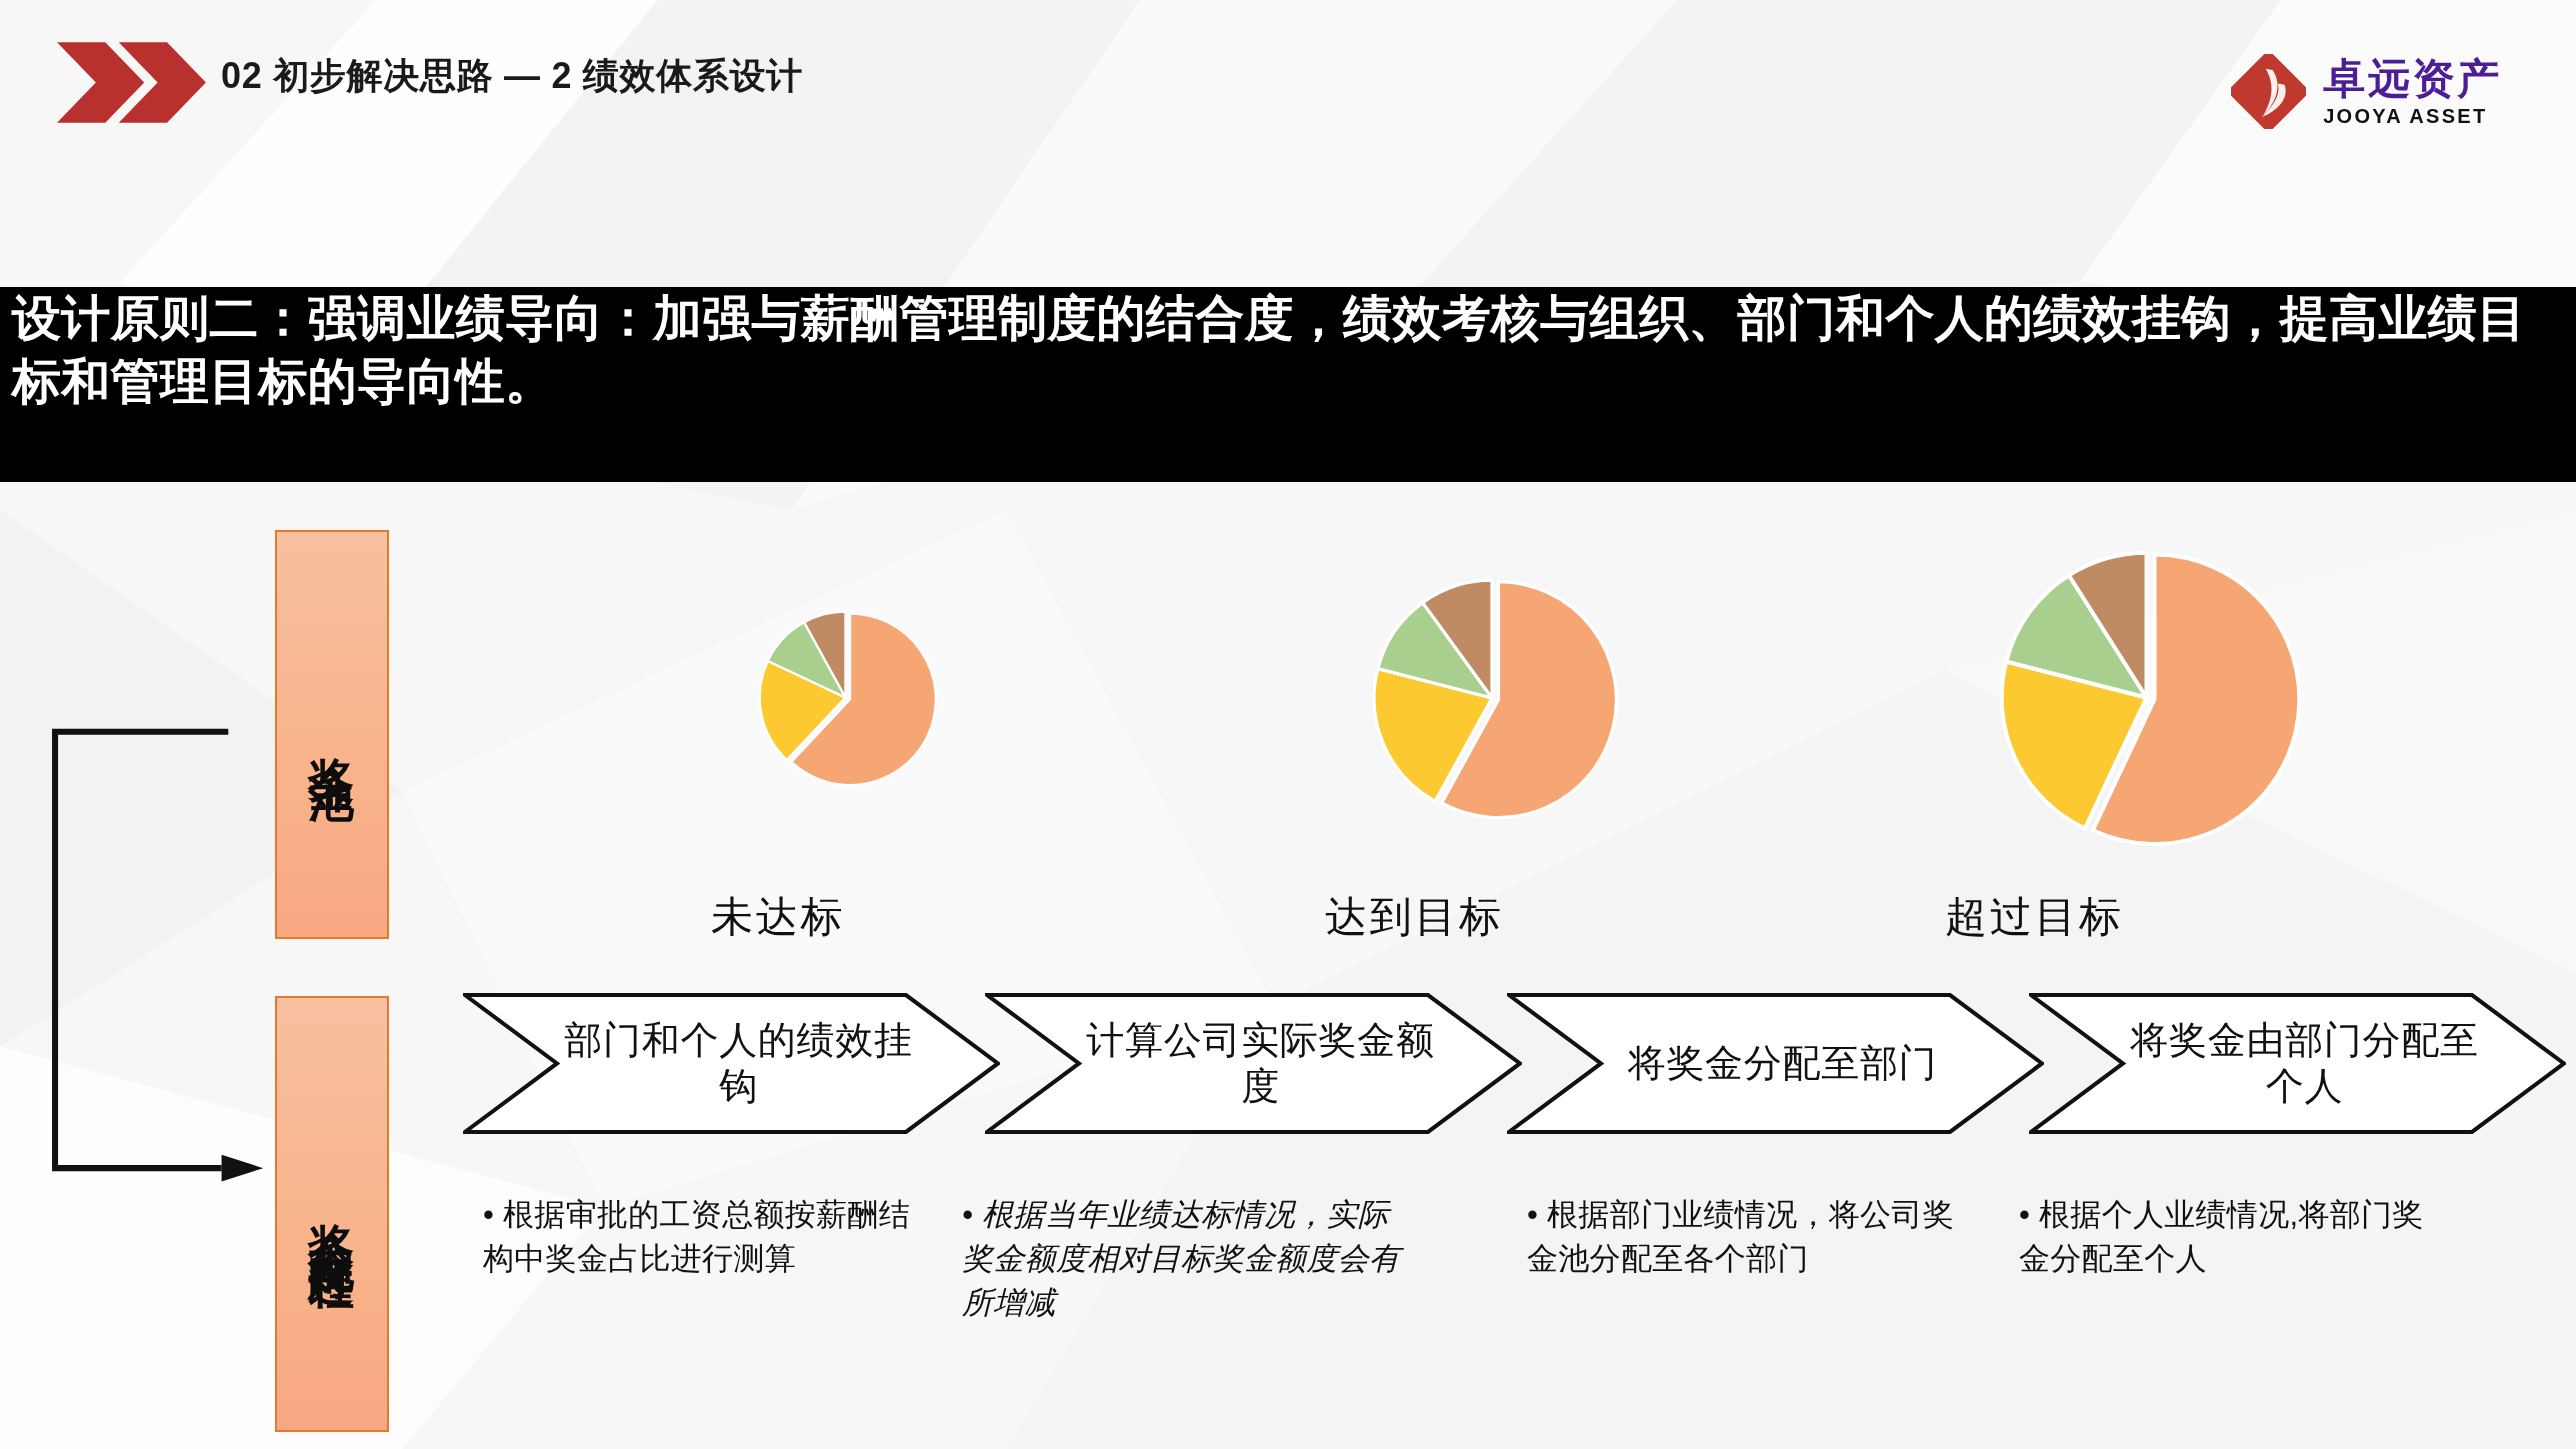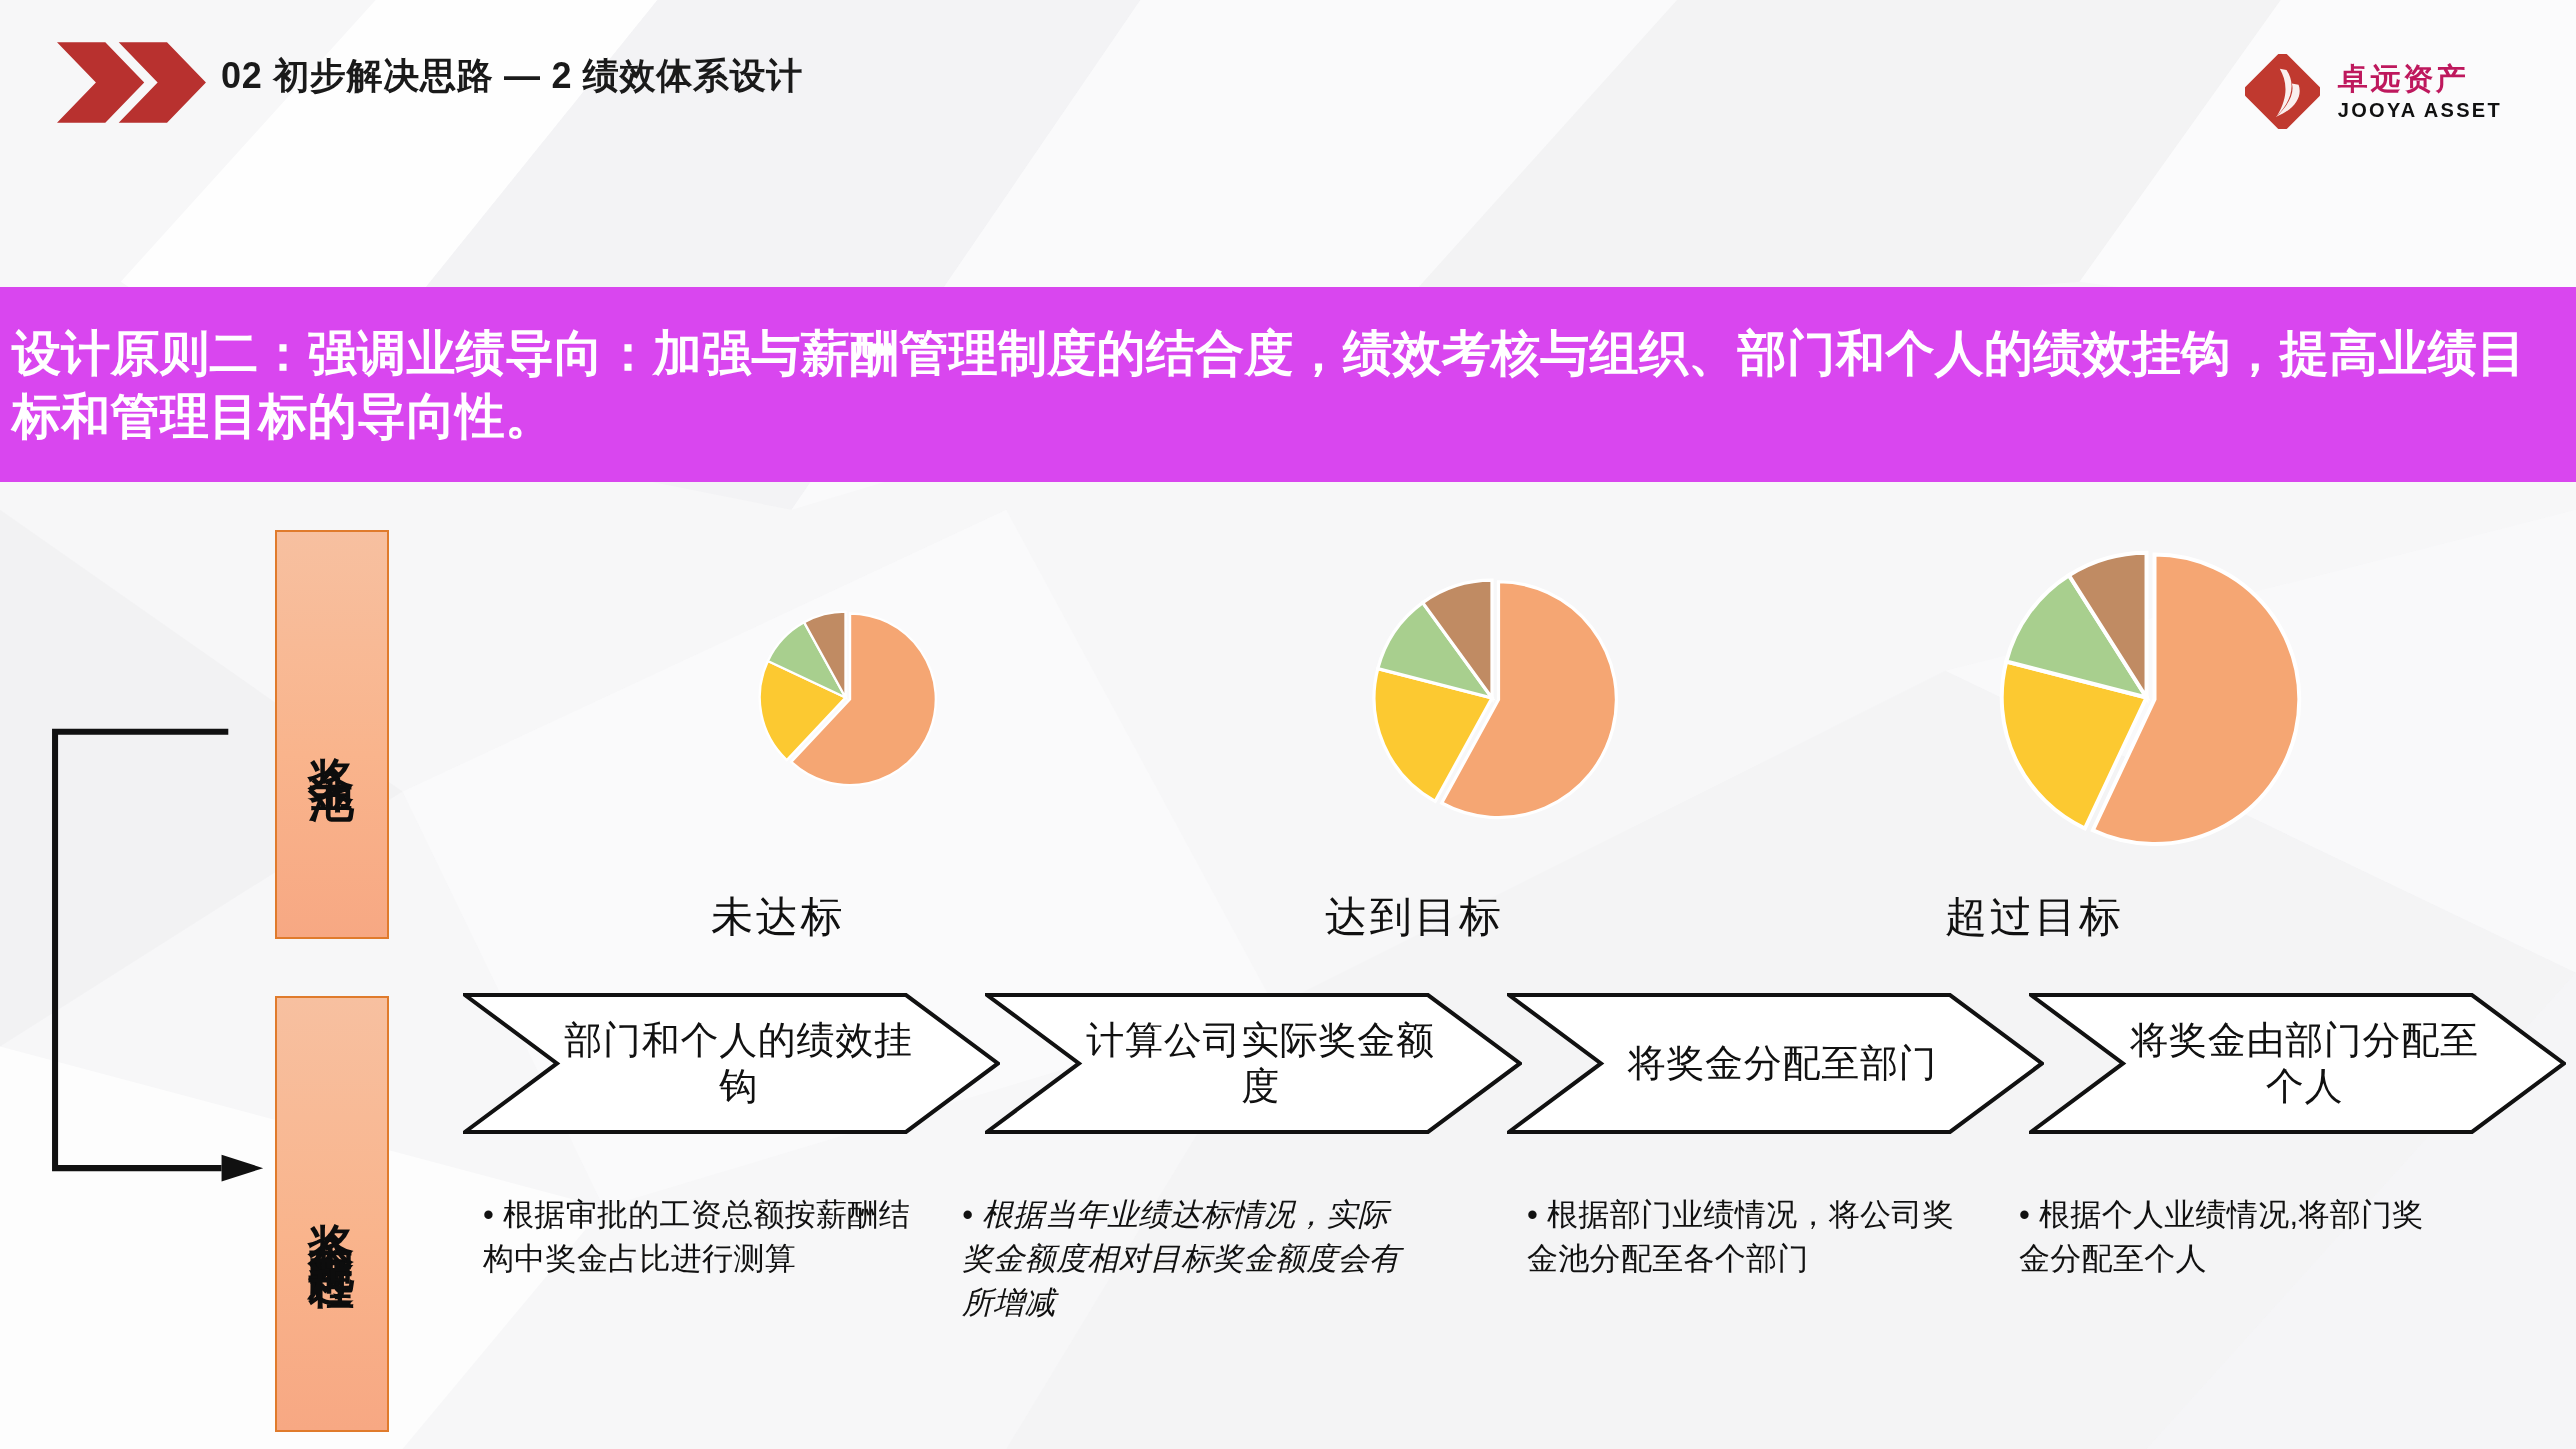--- a/index.html
+++ b/index.html
@@ -21,28 +21,28 @@
   .hdr-chevron { position:absolute; left:57px; top:42px; width:161px; height:81px; }
   .hdr-title {
     position:absolute; left:221px; top:52px;
     font-size:36px; font-weight:bold; color:#1a1a1a;
     letter-spacing:0.7px; white-space:nowrap;
   }
 
   .logo-wrap { position:absolute; right:74px; top:54px; display:flex; align-items:center; gap:17.4px; }
   .logo-mark { width:75px; height:75px; flex:0 0 auto; }
   .logo-text { display:flex; flex-direction:column; line-height:1; }
-  .logo-cn { font-size:30px; font-weight:bold; color:#be185d; letter-spacing:2.7px; }
+  .logo-cn { font-size:42px; font-weight:bold; color:#4c1d95; letter-spacing:2.7px; }
   .logo-en { font-size:20px; font-weight:bold; color:#111; letter-spacing:2.3px; margin-top:6px; }
 
   
   .banner {
     position:absolute; left:0; top:287px; width:2576px; height:195px;
-    background:#d946ef; z-index:3;
-    display:flex; align-items:center;
+    background:#000000; z-index:3;
+    display:flex; align-items:flex-start;
   }
   .banner-text {
     color:#ffffff; font-size:49px; font-weight:bold;
     line-height:1.28; padding:0 13.4px 0 12px;
     letter-spacing:0.3px;
   }
 
   
   .vlabel {
     position:absolute; z-index:3;

